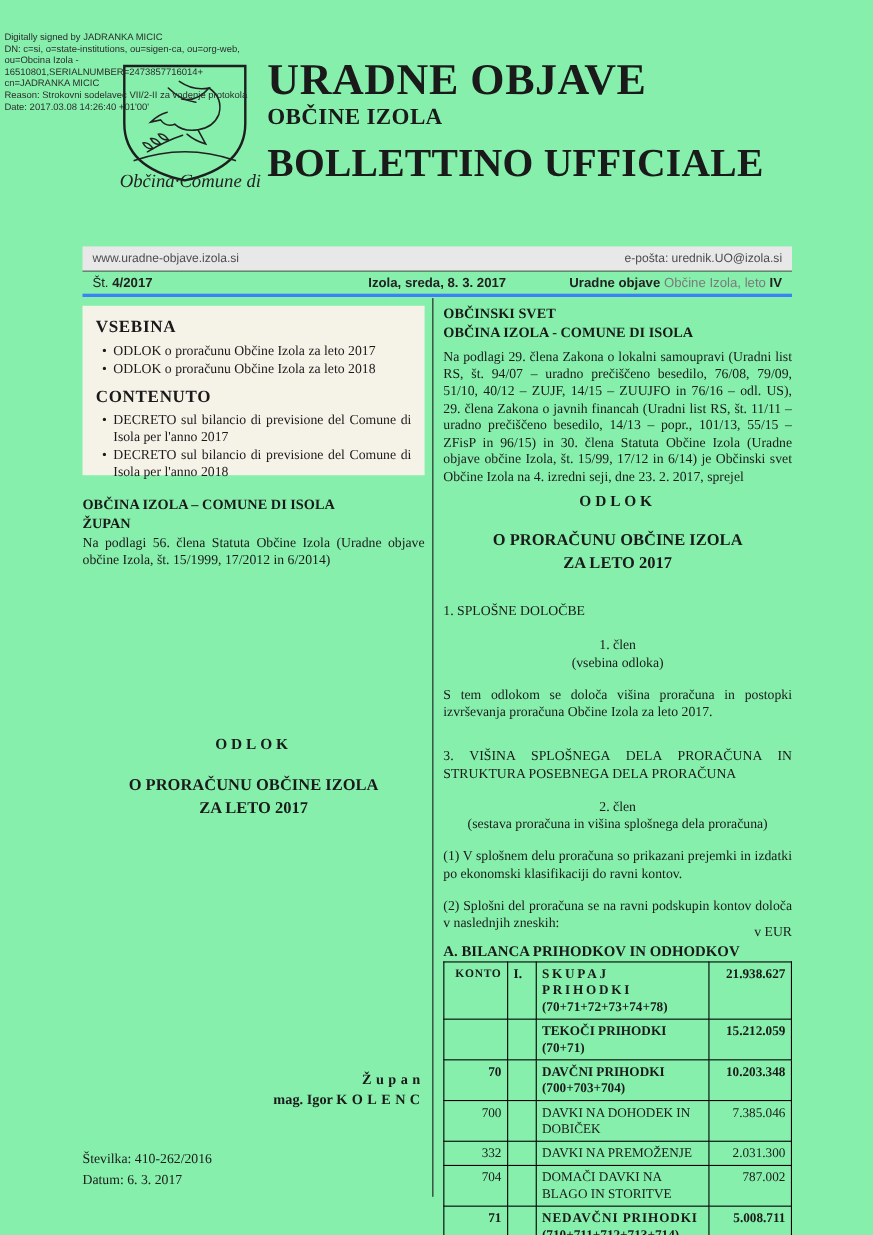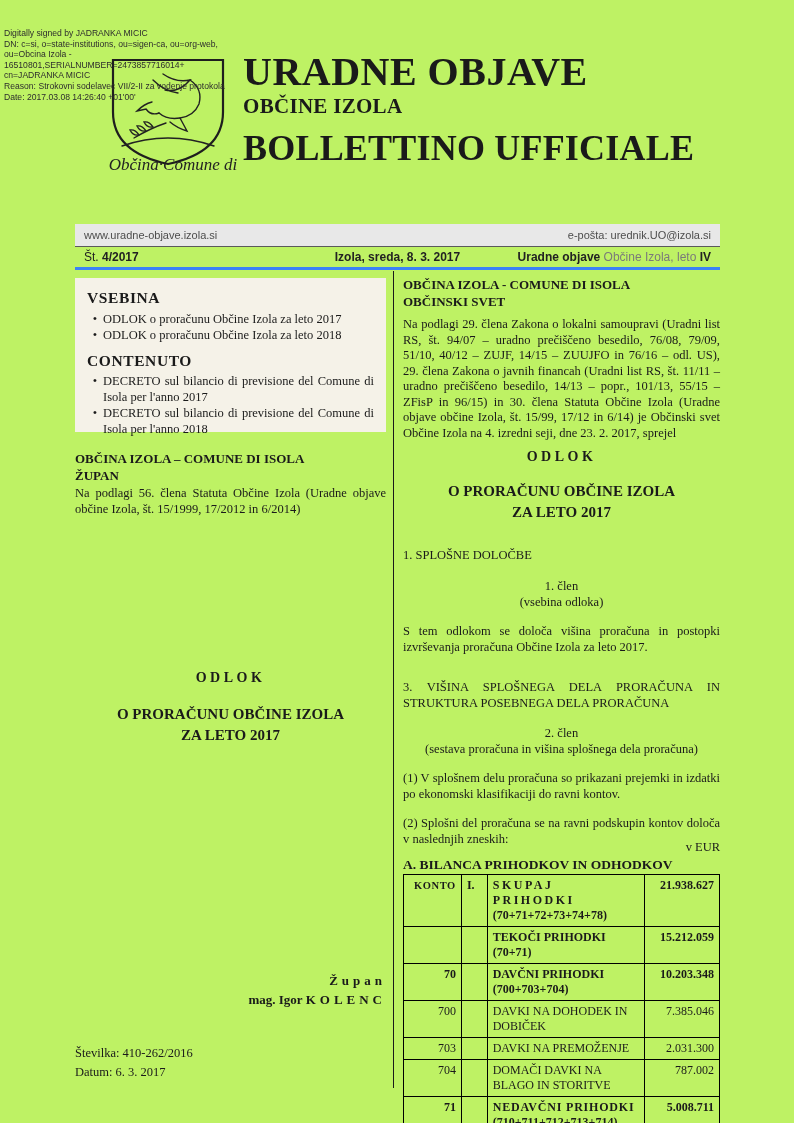--- a/index.html
+++ b/index.html
@@ -1,19 +1,19 @@
 <!DOCTYPE html>
 <html><head>
 <meta charset="utf-8">
 <style>
   * { margin:0; padding:0; box-sizing:border-box; }
   html,body { background:#ffffff; }
   .page {
     position:relative; width:794px; height:1123px; margin:0 auto;
-    background:#bef264; color:#1a1a1a; overflow:hidden;
+    background:#86efac; color:#1a1a1a; overflow:hidden;
     font-family:"Liberation Serif", serif;
   }
 
   
   .sig {
     position:absolute; left:4px; top:28px; width:252px; z-index:3;
     font-family:"Liberation Sans", sans-serif; font-size:8.6px; line-height:10.6px; color:#2d2d2d;
   }
 
   
@@ -197,22 +197,22 @@
 
     <div class="abs" style="top:766px; line-height:19px;">
       <div>Številka: 410-262/2016</div>
       <div>Datum: 6. 3. 2017</div>
     </div>
   </div>
 
   <div class="col col-right">
 
     <div class="abs orghead" style="top:0;">
+      <div>OBČINSKI SVET</div>
       <div>OBČINA IZOLA - COMUNE DI ISOLA</div>
-      <div>OBČINSKI SVET</div>
     </div>
 
     <div class="abs just" style="top:41px;">Na podlagi 29. člena Zakona o lokalni samoupravi (Uradni list RS, št. 94/07 – uradno prečiščeno besedilo, 76/08, 79/09, 51/10, 40/12 – ZUJF, 14/15 – ZUUJFO in 76/16 – odl. US), 29. člena Zakona o javnih financah (Uradni list RS, št. 11/11 – uradno prečiščeno besedilo, 14/13 – popr., 101/13, 55/15 – ZFisP in 96/15) in 30. člena Statuta Občine Izola (Uradne objave občine Izola, št. 15/99, 17/12 in 6/14) je Občinski svet Občine Izola na 4. izredni seji, dne 23. 2. 2017, sprejel</div>
 
     <div class="abs ctr b spaced3" style="top:173px; font-size:14px;">ODLOK</div>
 
     <div class="abs ctr dtitle" style="top:205px;">
       <div>O PRORAČUNU OBČINE IZOLA</div>
       <div>ZA LETO 2017</div>
     </div>
@@ -261,21 +261,21 @@
         <td class="n"><span>DAVČNI PRIHODKI</span><span class="formula">(700+703+704)</span></td>
         <td class="a">10.203.348</td>
       </tr>
       <tr>
         <td class="k">700</td>
         <td class="i"></td>
         <td class="n"><span>DAVKI NA DOHODEK IN DOBIČEK</span><span class="formula"></span></td>
         <td class="a">7.385.046</td>
       </tr>
       <tr>
-        <td class="k">703</td>
+        <td class="k">332</td>
         <td class="i"></td>
         <td class="n"><span>DAVKI NA PREMOŽENJE</span><span class="formula"></span></td>
         <td class="a">2.031.300</td>
       </tr>
       <tr>
         <td class="k">704</td>
         <td class="i"></td>
         <td class="n"><span>DOMAČI DAVKI NA BLAGO IN STORITVE</span><span class="formula"></span></td>
         <td class="a">787.002</td>
       </tr>

